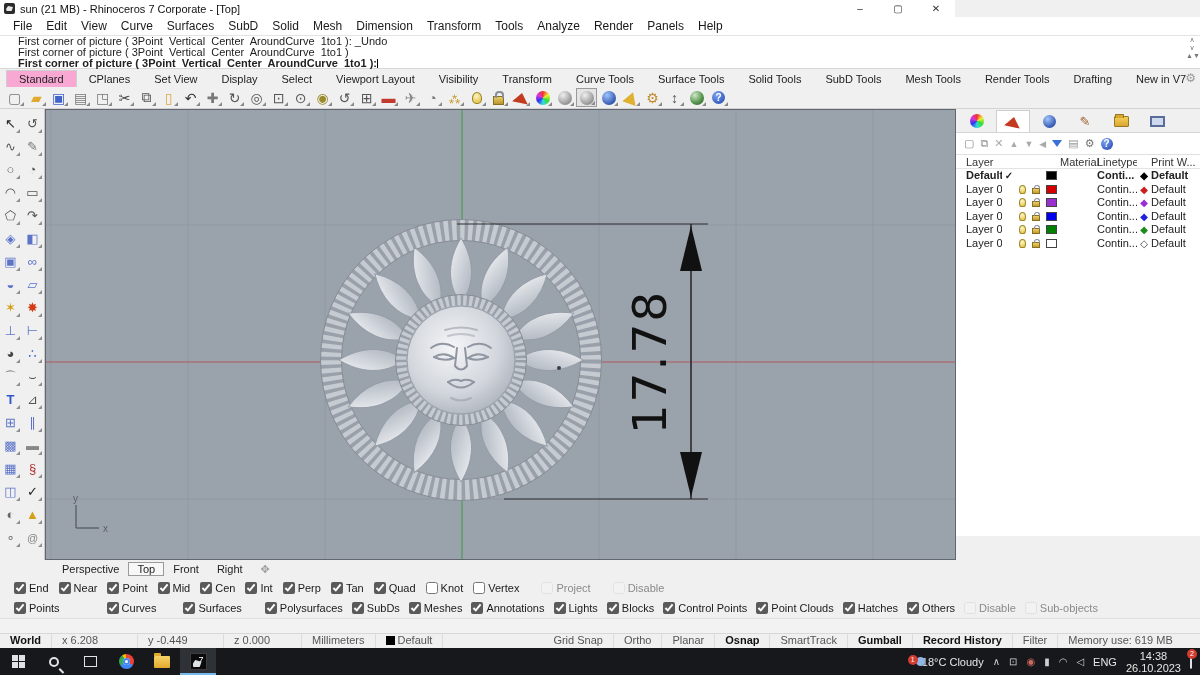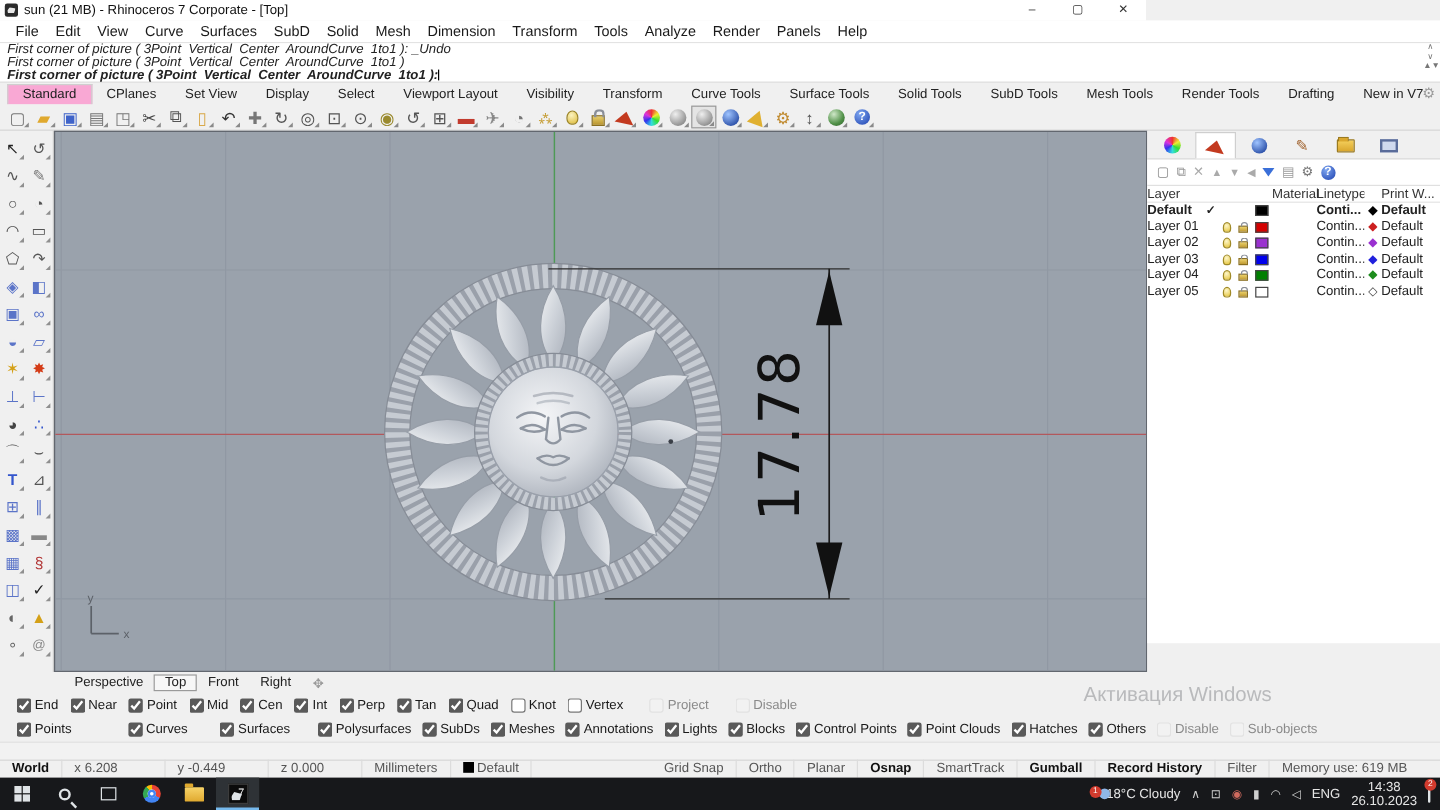--- a/index.html
+++ b/index.html
@@ -9,21 +9,21 @@
   #titlebar{left:0;top:0;width:955px;height:17px;background:#fff;font-size:11px;color:#111;display:flex;align-items:center;}
   #app-ico{width:11px;height:11px;margin:0 5px 0 4px;background:#2b2b2b;border-radius:2px;position:relative;}
   #app-ico:after{content:"";position:absolute;left:2px;top:3px;width:7px;height:5px;background:#e8e8e8;clip-path:polygon(0 60%,30% 0,100% 20%,80% 100%,10% 100%);}
   .wbtns{margin-left:auto;display:flex;height:17px;}
   .wbtn{width:38px;text-align:center;font-size:10px;color:#333;line-height:17px;}
   
   #menubar{left:0;top:17px;width:1200px;height:19px;background:#fff;display:flex;align-items:center;font-size:12px;color:#1a1a1a;padding-left:6px;border-bottom:1px solid #e3e3e3;}
   #menubar span{padding:0 7px;}
   
   #cmd{left:0;top:36px;width:1200px;height:33px;background:#fff;border-bottom:1px solid #d8d8d8;font-size:11px;color:#222;}
-  .cmd-line{height:11px;line-height:11px;padding-left:6px;white-space:pre;font-style:italic;}
+  .cmd-line{height:11px;line-height:11px;padding-left:18px;white-space:pre;}
   .cmd-line.bold{font-weight:bold;}
   .cursor{display:inline-block;width:1px;height:9px;background:#000;vertical-align:-1px;}
   #cmd-scroll{position:absolute;right:2px;top:0;width:12px;height:33px;font-size:7px;color:#777;text-align:center;line-height:8px;}
   
   #tabrow{left:0;top:69px;width:1200px;height:18px;background:#f0f0f0;display:flex;align-items:flex-end;font-size:11px;color:#222;padding-left:6px;}
   .ttab{padding:2px 12px 2px 12px;}
   .ttab.active{background:#f9a8d4;border:1px solid #cfcfcf;border-bottom:none;}
   #tab-gear{position:absolute;right:4px;top:71px;color:#9a9a9a;font-size:12px;}
   
   #tools{left:0;top:87px;width:1200px;height:22px;background:#f0f0f0;border-bottom:1px solid #d3d3d3;display:flex;align-items:center;padding-left:4px;gap:1px;}
@@ -56,21 +56,21 @@
   .ptab.active{background:#fff;border:1px solid #cfcfcf;border-bottom:none;}
   .pencilI{font-size:13px;color:#a0622d;}
   .folderI{width:15px;height:11px;background:linear-gradient(#f4cf5c,#daa72e);border:1px solid #9a7a20;border-radius:1px;position:relative;}
   .folderI:before{content:"";position:absolute;left:0;top:-3px;width:7px;height:3px;background:#daa72e;border:1px solid #9a7a20;border-bottom:none;border-radius:1px 1px 0 0;}
   .monI{width:15px;height:11px;border:2px solid #5a6c9a;background:#cfd9ee;}
   #ptoolbar{height:22px;background:#fff;display:flex;align-items:center;gap:6px;padding-left:8px;font-size:11px;color:#888;border-bottom:1px solid #e0e0e0;}
   .funnel{width:0;height:0;border-left:5px solid transparent;border-right:5px solid transparent;border-top:7px solid #3a6fd8;position:relative;}
   #lgrid{background:#fff;height:381px;font-size:11px;color:#222;position:relative;}
   .lg-head{display:flex;height:14px;line-height:14px;color:#333;border-bottom:1px solid #e4e4e4;}
   .lg-row{display:flex;height:13.5px;line-height:13px;align-items:center;position:relative;}
-  .c-name{width:46px;padding-left:0;overflow:hidden;white-space:nowrap;}
+  .c-name{width:46px;padding-left:10px;overflow:hidden;white-space:nowrap;}
   .c-chk{width:14px;text-align:center;font-size:10px;}
   .c-bulb,.c-lock{width:13px;display:flex;justify-content:center;}
   .bulb{width:7px;height:9px;border-radius:50% 50% 40% 40%;background:radial-gradient(circle at 40% 30%,#fdf6c8,#e4c33a);border:1px solid #a08a28;}
   .lock{width:8px;height:6px;background:linear-gradient(#ecd269,#c09a33);border:1px solid #8a6f1f;margin-top:3px;position:relative;}
   .lock:before{content:"";position:absolute;left:1px;top:-4px;width:4px;height:3px;border:1px solid #8a8f98;border-bottom:none;border-radius:3px 3px 0 0;}
   .c-sw{width:18px;display:flex;justify-content:center;}
   .swatch{width:11px;height:9px;border:1px solid #444;}
   .c-mat{width:37px;}
   .c-lt{width:40px;overflow:hidden;white-space:nowrap;}
   .c-dia{width:14px;text-align:center;font-size:10px;}
@@ -699,14 +699,13 @@
     <span class="tray">▮</span>
     <span class="tray">◠</span>
     <span class="tray">◁</span>
     <span>ENG</span>
     <span id="clockbox"><span>14:38</span><br><span>26.10.2023</span></span>
     <span style="position:relative"><span class="notif"></span><span class="badge">2</span></span>
   </div>
 </div>
 
 <div id="wm" class="ab">
-  <div class="l1">Активация Windows</div>
 </div>
 
 </body></html>

